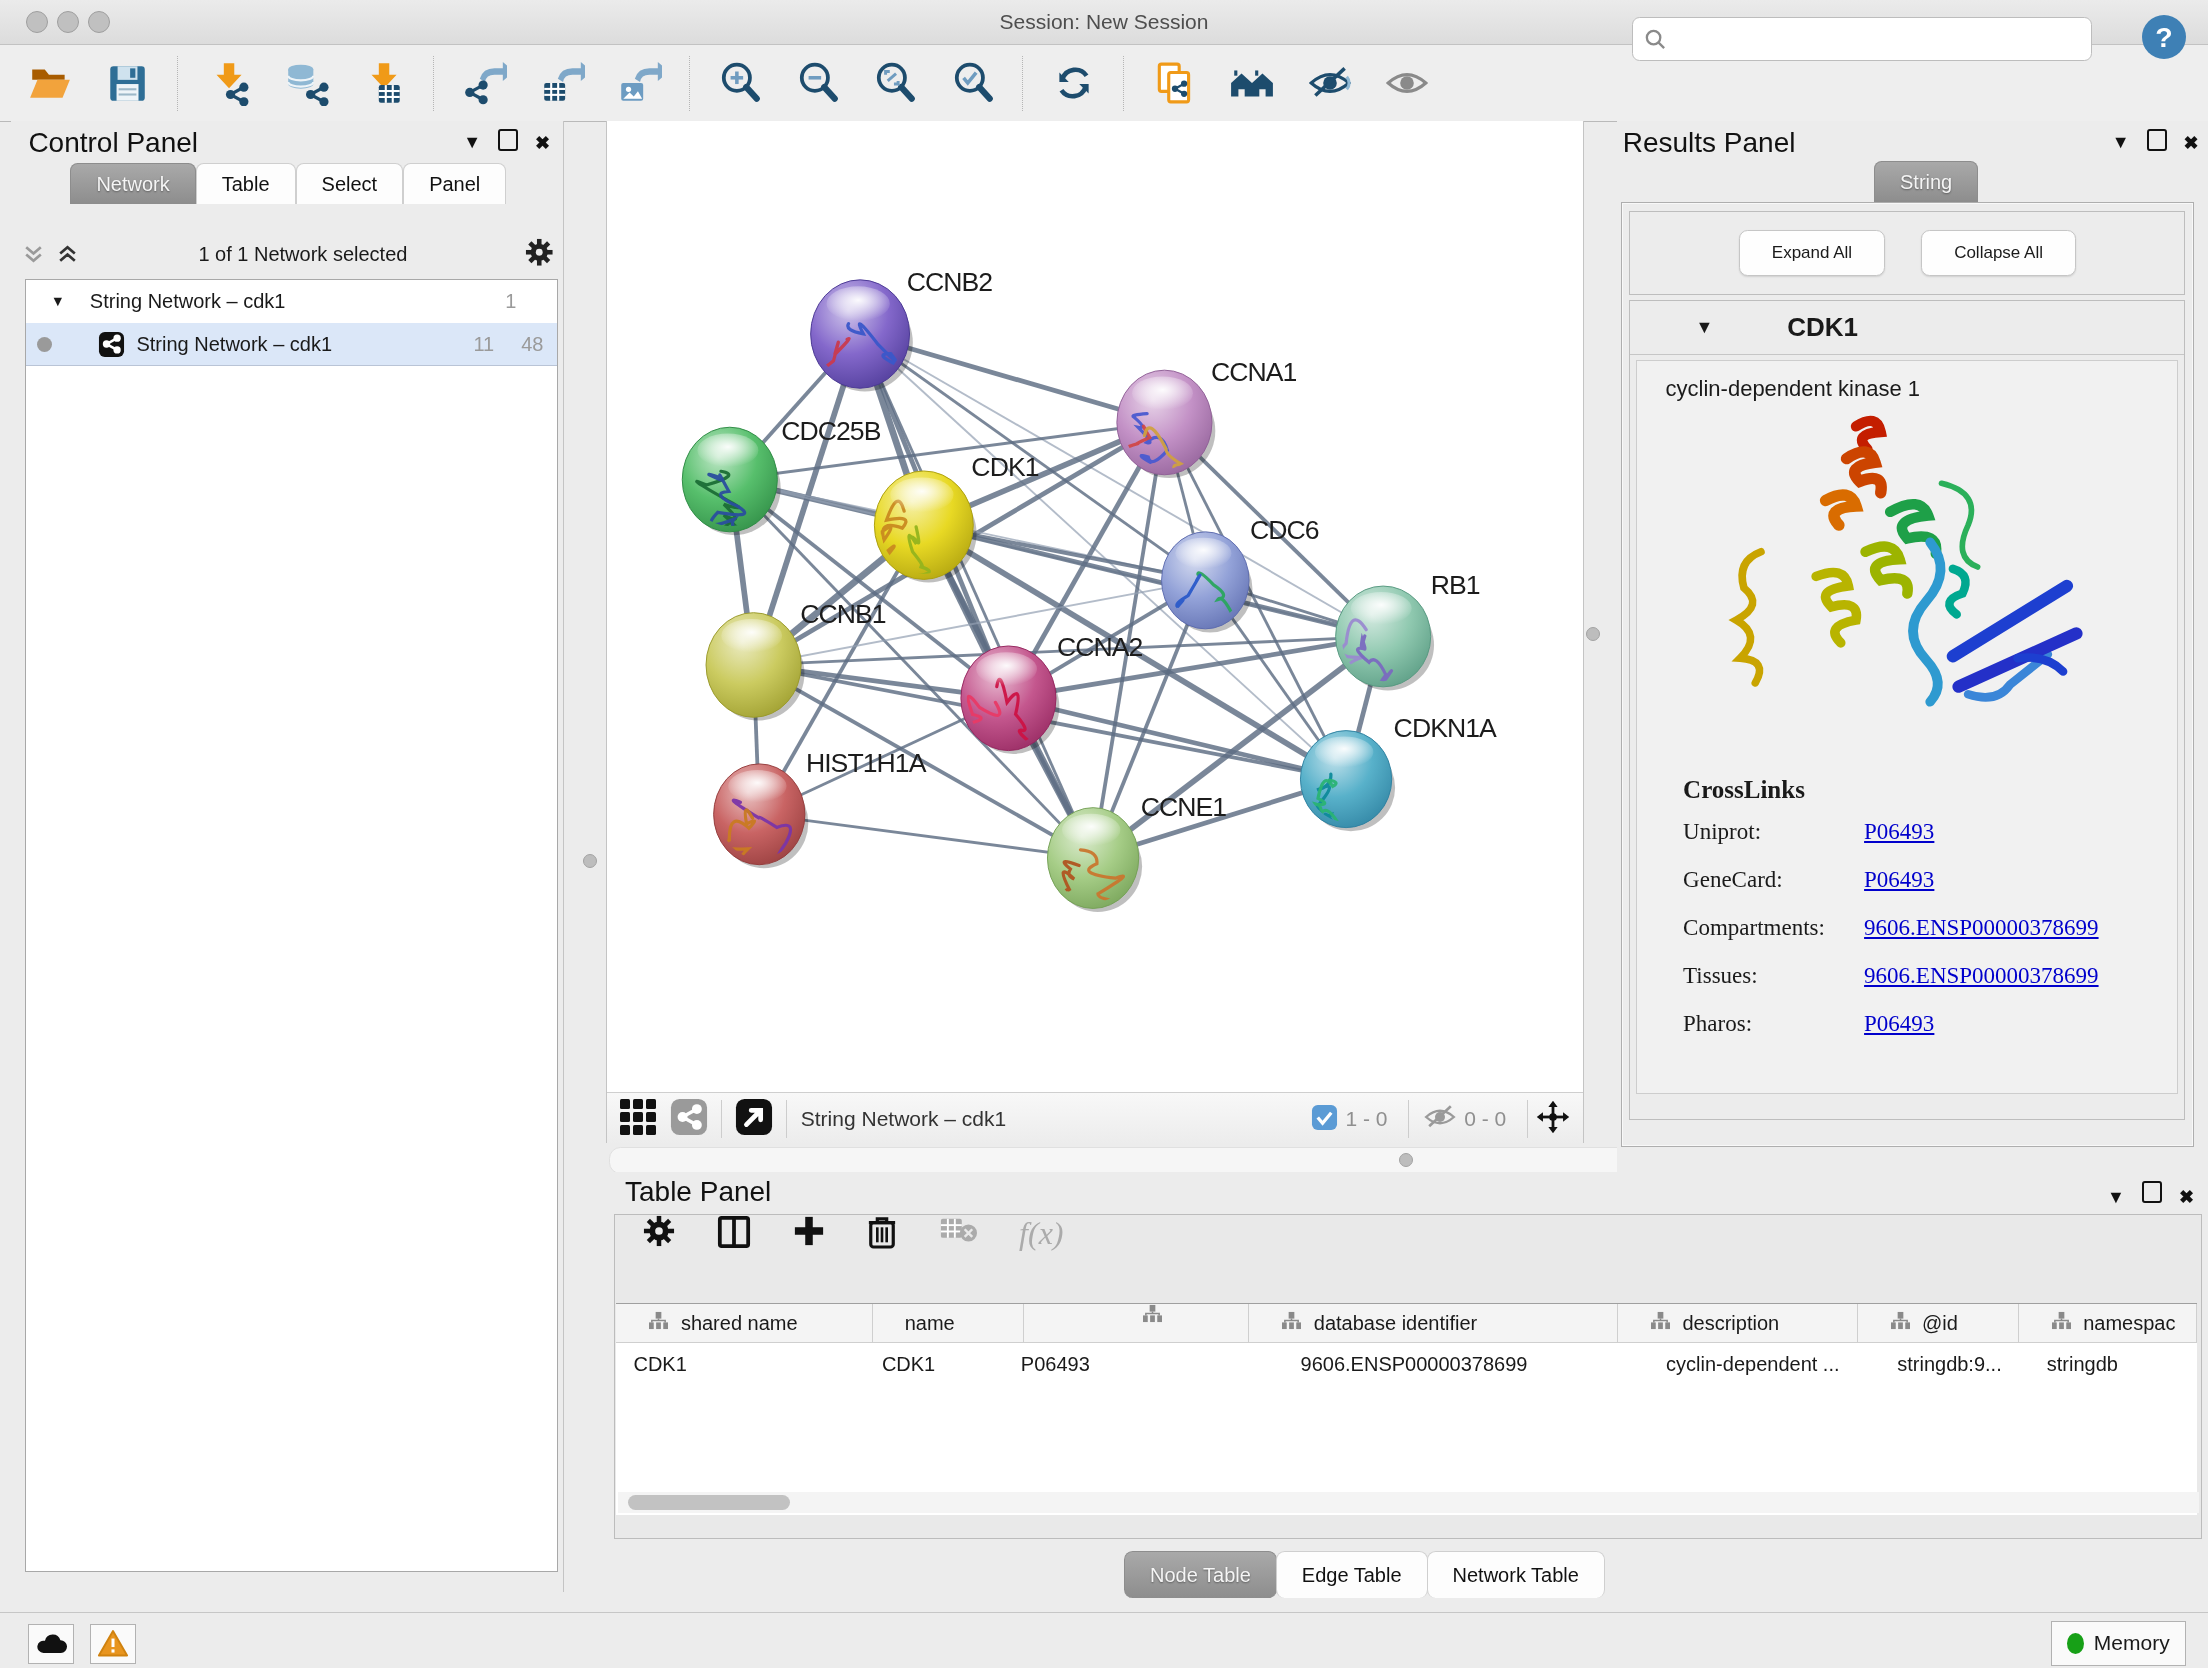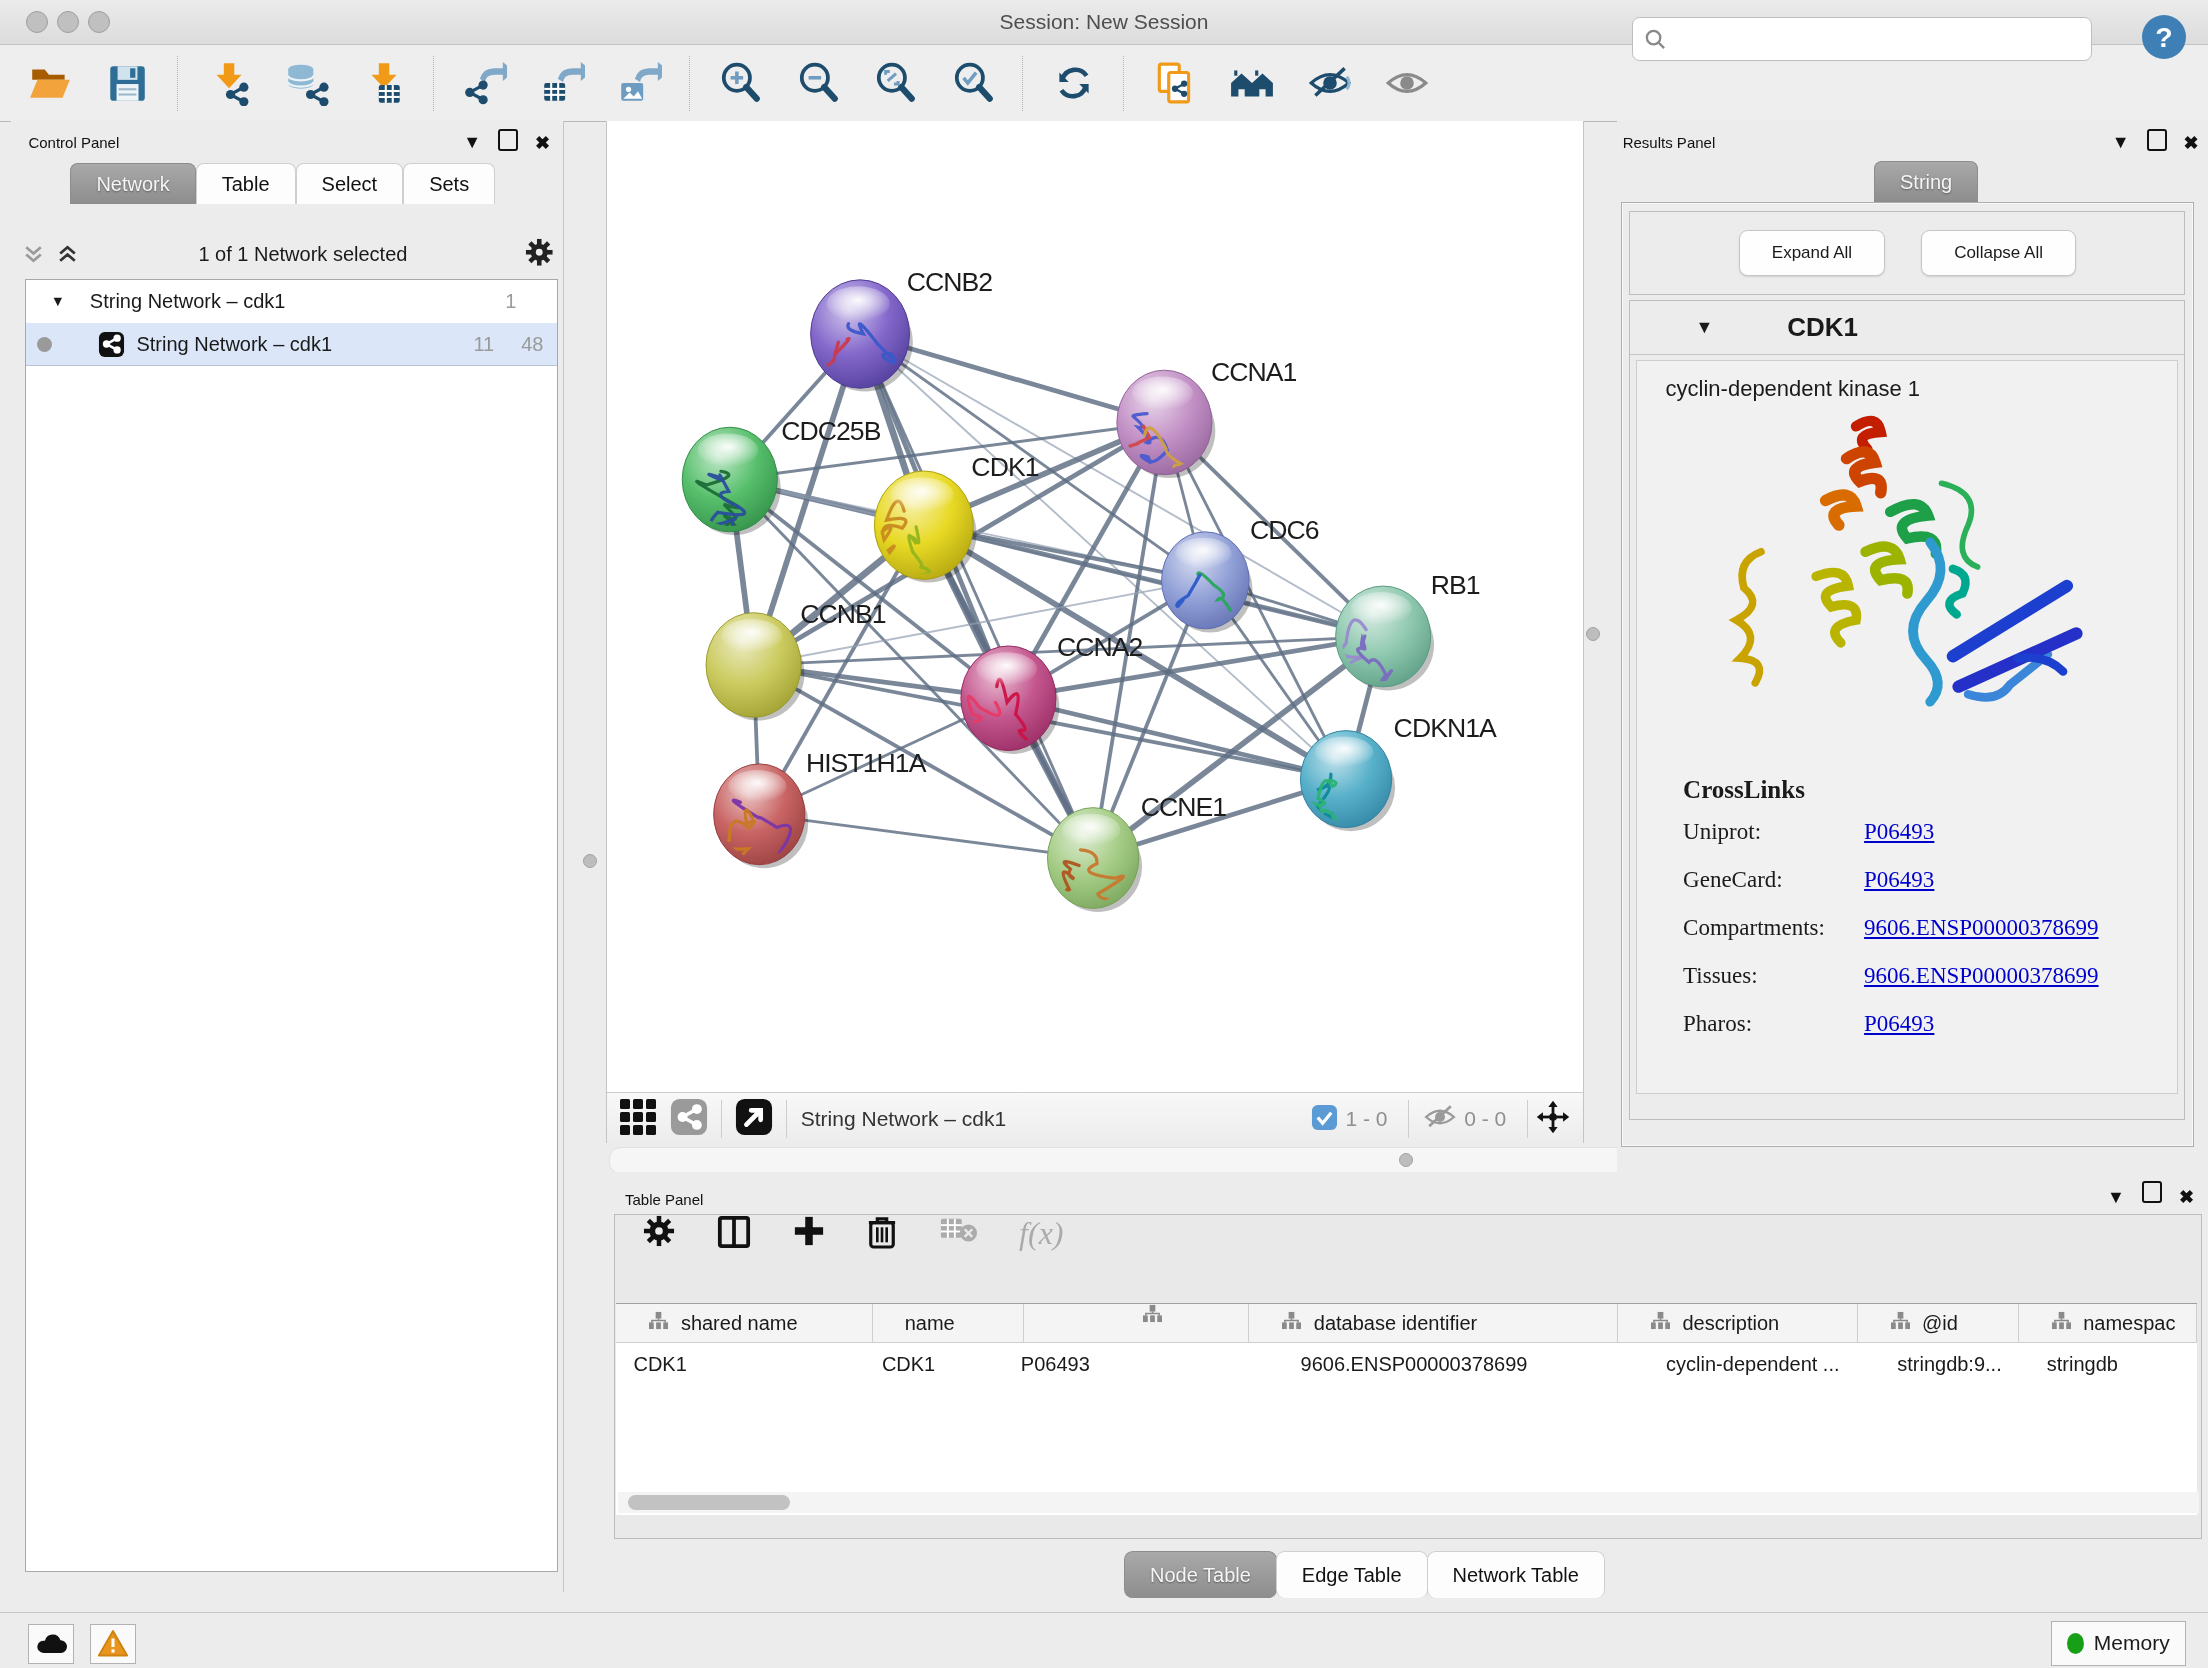--- a/index.html
+++ b/index.html
@@ -21,21 +21,21 @@
   .tsep{width:1px;height:55px;border-left:1.9px dotted #b5b5b5;}
   .searchwrap{position:absolute;left:1632px;top:17px;width:458px;height:42px;background:#fff;
     border:1px solid #bdbdbd;border-radius:7.6px;display:flex;align-items:center;}
   .searchwrap svg{margin-left:9.5px;}
   .searchwrap input{border:none;outline:none;font-size:19px;flex:1;background:transparent;height:34px;
     font-family:"Liberation Sans",sans-serif;}
   .helpbtn{position:absolute;left:2142px;top:15px;width:44px;height:44px;border-radius:50%;
     background:#3e80b5;color:#fff;font-size:28.5px;font-weight:bold;display:flex;
     align-items:center;justify-content:center;}
   
-  .phead-title{font-size:15px;color:#111;}
+  .phead-title{font-size:28px;color:#111;}
   .picon{color:#111;font-size:18px;margin-left:17px;}
   .pfloat{width:16px;height:18px;border:2.4px solid #111;border-radius:2.9px;display:inline-block;}
   .tabbtn{height:40px;padding:0 25px;display:flex;align-items:center;justify-content:center;
     font-size:20px;border:1px solid #cfcfcf;border-bottom:none;border-radius:7.6px 7.6px 0 0;
     background:#fdfdfd;color:#111;}
   .tabbtn.active{background:linear-gradient(#a9a9a9,#8d8d8d);color:#f5f5f5;
     text-shadow:0 1px 1.9px rgba(0,0,0,.4);border-color:#8d8d8d;}
   
   .control-panel{position:absolute;left:11.4px;top:121px;width:552px;height:1471px;background:#ececec;
     border-right:1px solid #c4c4c4;}
@@ -324,21 +324,21 @@
     <span class="phead-title" style="margin-left:17px">Control Panel</span>
     <span style="margin-left:auto"></span>
     <span class="picon" style="margin-left:0">▼</span>
     <span class="picon"><span class="pfloat"></span></span>
     <span class="picon" style="font-weight:bold;margin-right:13.3px">✖</span>
   </div>
   <div class="cp-tabs" id="cpTabs">
       <div class="tabbtn active">Network</div>
       <div class="tabbtn">Table</div>
       <div class="tabbtn">Select</div>
-      <div class="tabbtn">Sets</div>
+      <div class="tabbtn">Panel</div>
     </div>
   <div class="cp-status">
     <svg width="25" height="25" viewBox="0 0 24 24">
       <path d="M5 5 l7 6 7-6 M5 12 l7 6 7-6" fill="none" stroke="#9a9a9a" stroke-width="2.6"></path>
     </svg>
     <svg width="25" height="25" viewBox="0 0 24 24" style="margin-left:9.5px">
       <path d="M5 11 l7-6 7 6 M5 18 l7-6 7 6" fill="none" stroke="#333" stroke-width="2.6"></path>
     </svg>
     <span style="flex:1;text-align:center;font-size:20px">1 of 1 Network selected</span>
     <span id="cpGear"><svg width="28.5" height="28.5" viewBox="0 0 30 30">

